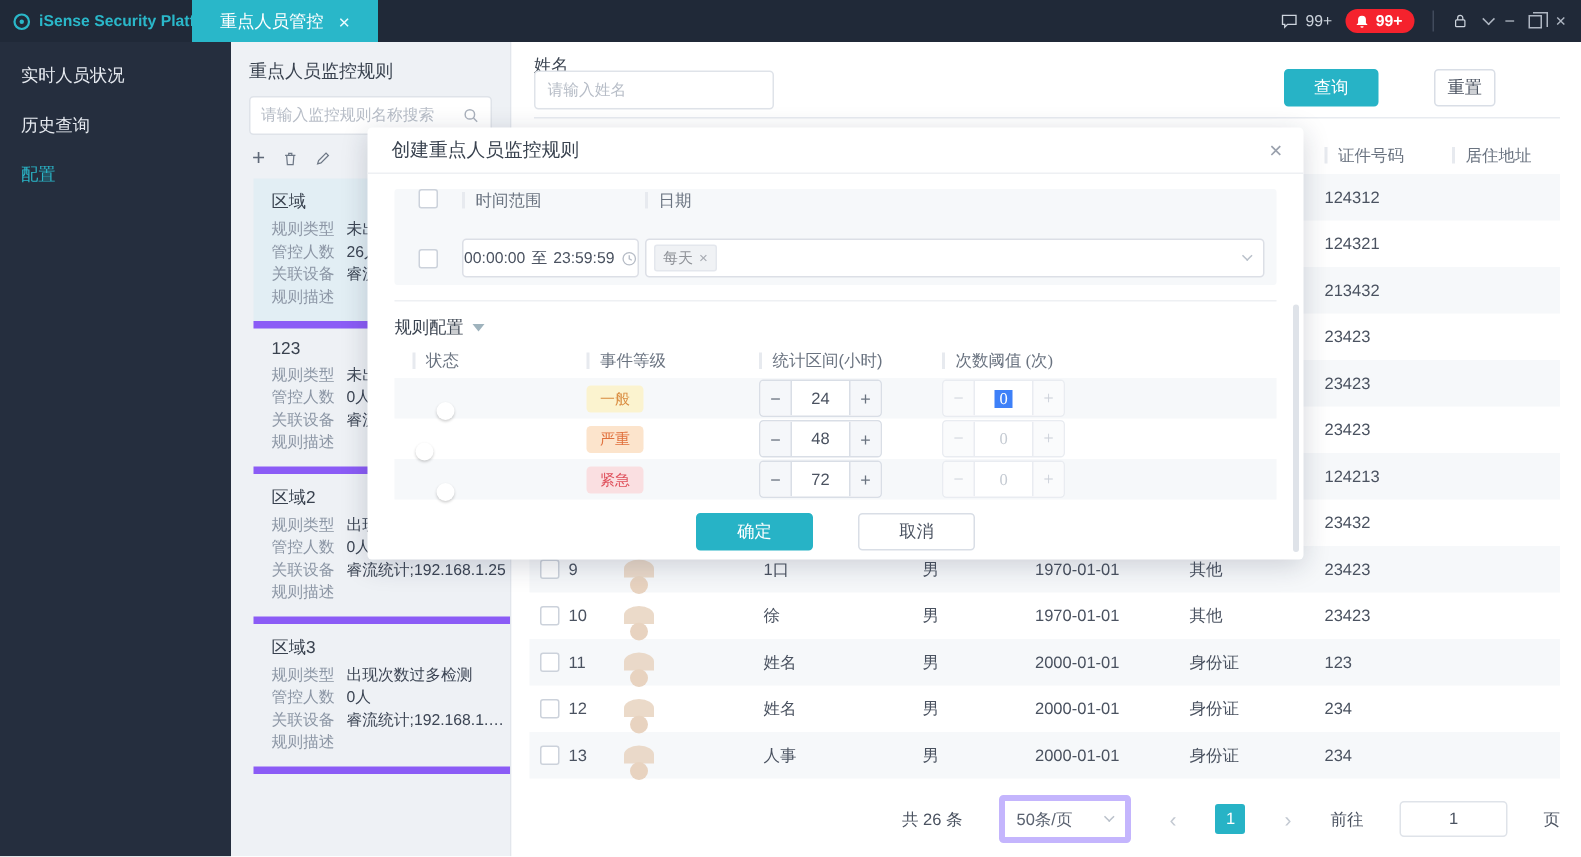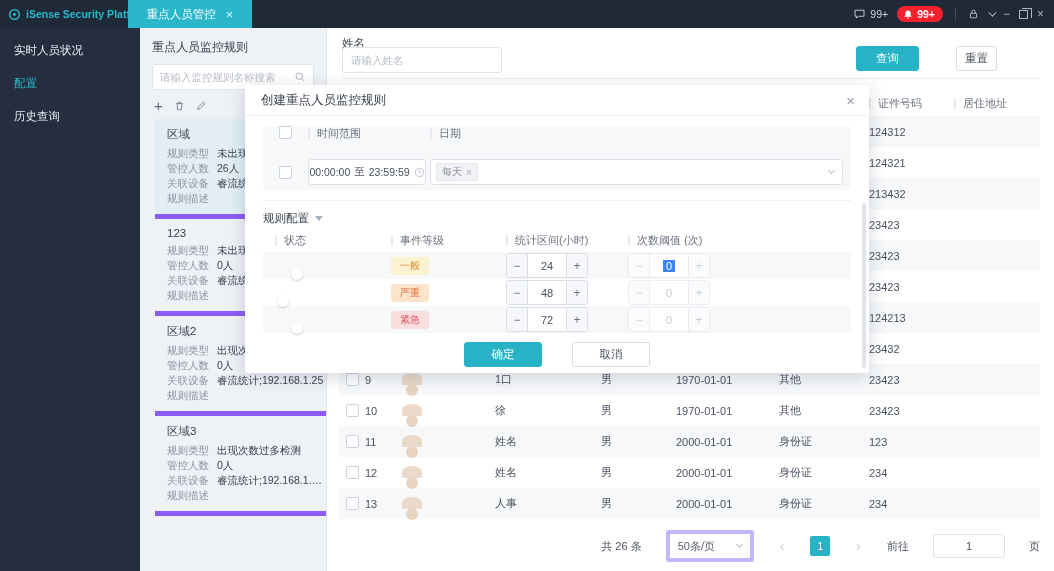--- a/index.html
+++ b/index.html
@@ -17,21 +17,21 @@
   .msg-group { display:flex; align-items:center; gap:4px; font-size:10.5px; color:#cdd4dd; }
   .alarm-pill { background:#f5222d; color:#fff; border-radius:9px; height:16px; padding:0 8px 0 6px; display:flex; align-items:center; gap:4px; font-size:10.5px; font-weight:bold; }
   .top-divider { width:1px; height:14px; background:#414b5c; margin:0 3px; }
   .win-glyph { color:#aeb6c2; font-size:12px; line-height:1; }
   .restore-box { width:9px; height:9px; border:1px solid #aeb6c2; position:relative; }
   .restore-box::before { content:''; position:absolute; top:-3px; left:2px; width:9px; height:9px; border:1px solid #aeb6c2; border-bottom:none; border-left:none; }
   .caret-down { display:inline-block; width:6px; height:6px; border:solid #aeb6c2; border-width:0 1.4px 1.4px 0; transform:rotate(45deg) translateY(-2px); }
 
   
   .layout { position:absolute; top:28px; left:0; width:1054px; height:543px; display:flex; }
-  .sidebar { width:140px; background:#252e3e; flex:none; padding-top:6px;text-align:right; }
+  .sidebar { width:154px; background:#252e3e; flex:none; padding-top:6px;text-align:right; }
   .side-item { height:33px; display:flex; align-items:center; padding-left:14px; color:#e6eaf0; font-size:11.5px; cursor:pointer; }
   .side-item.on { color:#2ab7c9; }
 
   
   .rules-panel { width:187px; background:#eef1f5; flex:none; position:relative; border-right:1px solid #e2e6ec; }
   .rp-title { padding:11px 12px 8px; font-size:12px; color:#39424f; }
   .rp-search { margin:0 12px; height:26px; background:#fff; border:1px solid #dfe3e9; border-radius:3px; display:flex; align-items:center; padding:0 7px; gap:4px; }
   .rp-search input { border:none; outline:none; flex:1; font-size:10.5px; color:#5a6270; background:transparent; min-width:0; }
   .rp-search input::placeholder { color:#b7bdc7; }
   .rp-tools { display:flex; align-items:center; gap:11px; padding:8px 14px 6px; color:#6e7886; }
@@ -91,21 +91,21 @@
   .time-input { width:118px; height:26px; background:#fff; border:1px solid #dcdfe6; border-radius:3px; display:flex; align-items:center; justify-content:center; gap:4px; font-size:10.5px; color:#4a5260; }
   .day-select { height:26px; background:#fff; border:1px solid #dcdfe6; border-radius:3px; display:flex; align-items:center; padding:0 8px 0 5px; }
   .tag { background:#f0f2f5; border:1px solid #e4e7ed; border-radius:2px; color:#909399; font-size:10px; height:18px; display:flex; align-items:center; gap:4px; padding:0 5px; }
   .tag-x { font-size:10px; color:#a6aab2; cursor:pointer; }
   .m-divider { border-bottom:1px solid #eef0f3; margin:10px 0 7px; }
   .cfg-label { display:flex; align-items:center; gap:6px; height:20px; font-size:11.5px; color:#39424f; cursor:pointer; }
   .cfg-caret { display:inline-block; width:0; height:0; border-left:4px solid transparent; border-right:4px solid transparent; border-top:5px solid #9fb3bd; }
   .cfg-head { height:24px; display:flex; align-items:center; font-size:11px; color:#6a7380; }
   .cfg-row { height:27px; display:flex; align-items:center; }
   .cfg-rows .cfg-row:nth-child(odd) { background:#f6f8fa; }
-  .mc1{width:122px; padding-left:12px;} .mc2{width:121px; padding-left:6px;} .mc3{width:122px;} .mc4{flex:1;}
+  .mc1{width:122px; padding-left:12px;} .mc2{width:121px; padding-left:6px;} .mc3{width:122px;} .mc4{flex:1;font-family:Liberation Serif, serif;}
   .toggle { width:30px; height:16px; border-radius:8px; background:#d3d7de; position:relative; cursor:pointer; }
   .toggle::after { content:''; position:absolute; top:2px; left:2px; width:12px; height:12px; border-radius:50%; background:#fff; box-shadow:0 1px 2px rgba(0,0,0,.2); }
   .toggle.on { background:#2bc2cf; }
   .toggle.on::after { left:16px; }
   .badge { display:inline-block; font-size:10px; padding:2px 9px; border-radius:3px; }
   .badge.lv-general { background:#fbf3cf; color:#d98b3f; }
   .badge.lv-severe { background:#fce4cc; color:#e0703c; }
   .badge.lv-urgent { background:#fadfe1; color:#df505b; }
   .stepper { display:flex; width:82px; height:25px; border:1px solid #d9dee6; border-radius:3px; background:#fff; overflow:hidden; }
   .st-btn { width:21px; background:#f5f7fa; color:#6a7380; display:flex; align-items:center; justify-content:center; font-size:12px; cursor:pointer; flex:none; }
@@ -177,25 +177,25 @@
       <span class="win-glyph">×</span>
     </div>
   </div>
 
   <div class="layout">
 
     <nav class="sidebar">
       <div class="side-item">
         <span>实时人员状况</span>
       </div>
+      <div class="side-item">
+        <span>历史查询</span>
+      </div>
       <div class="side-item on">
         <span>配置</span>
-      </div>
-      <div class="side-item">
-        <span>历史查询</span>
       </div>
     </nav>
 
     <aside class="rules-panel">
       <div class="rp-title">重点人员监控规则</div>
       <div class="rp-search">
         <input type="text" placeholder="请输入监控规则名称搜索" style="">
         <span>
           <svg width="12" height="12" viewBox="0 0 16 16">
               <circle cx="7" cy="7" r="4.2" fill="none" stroke="#aab1bc" stroke-width="1.3"></circle>

